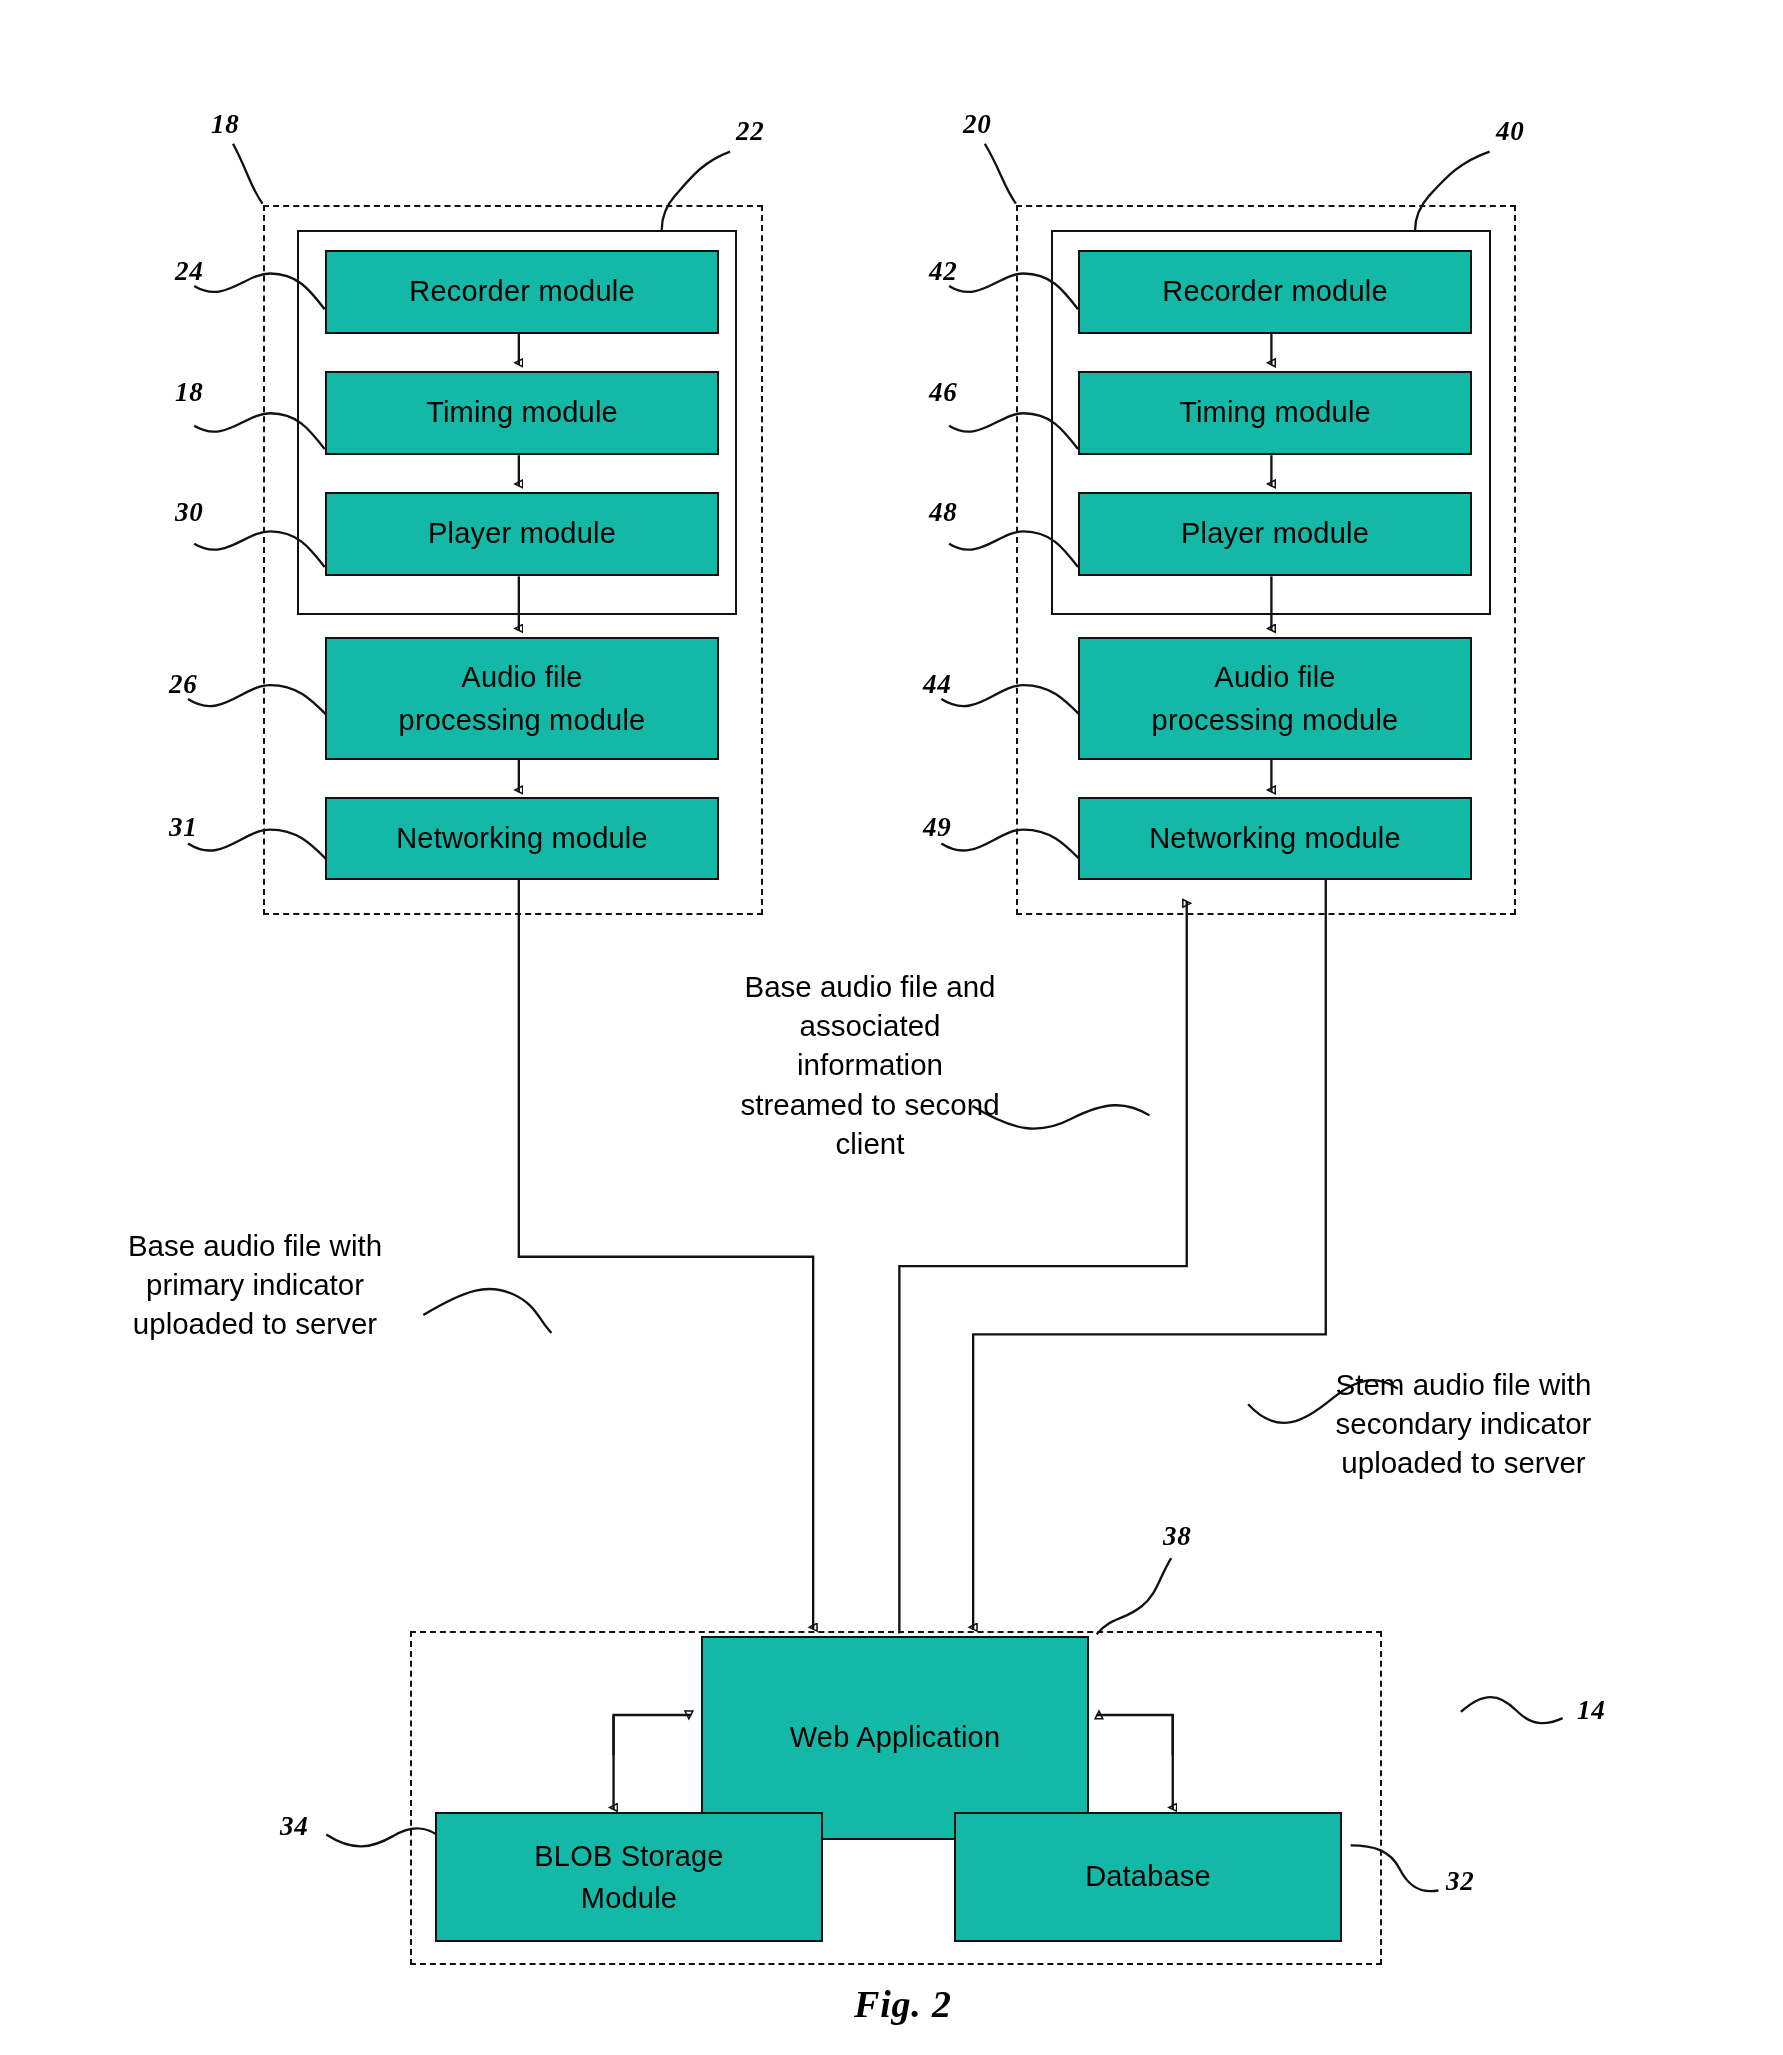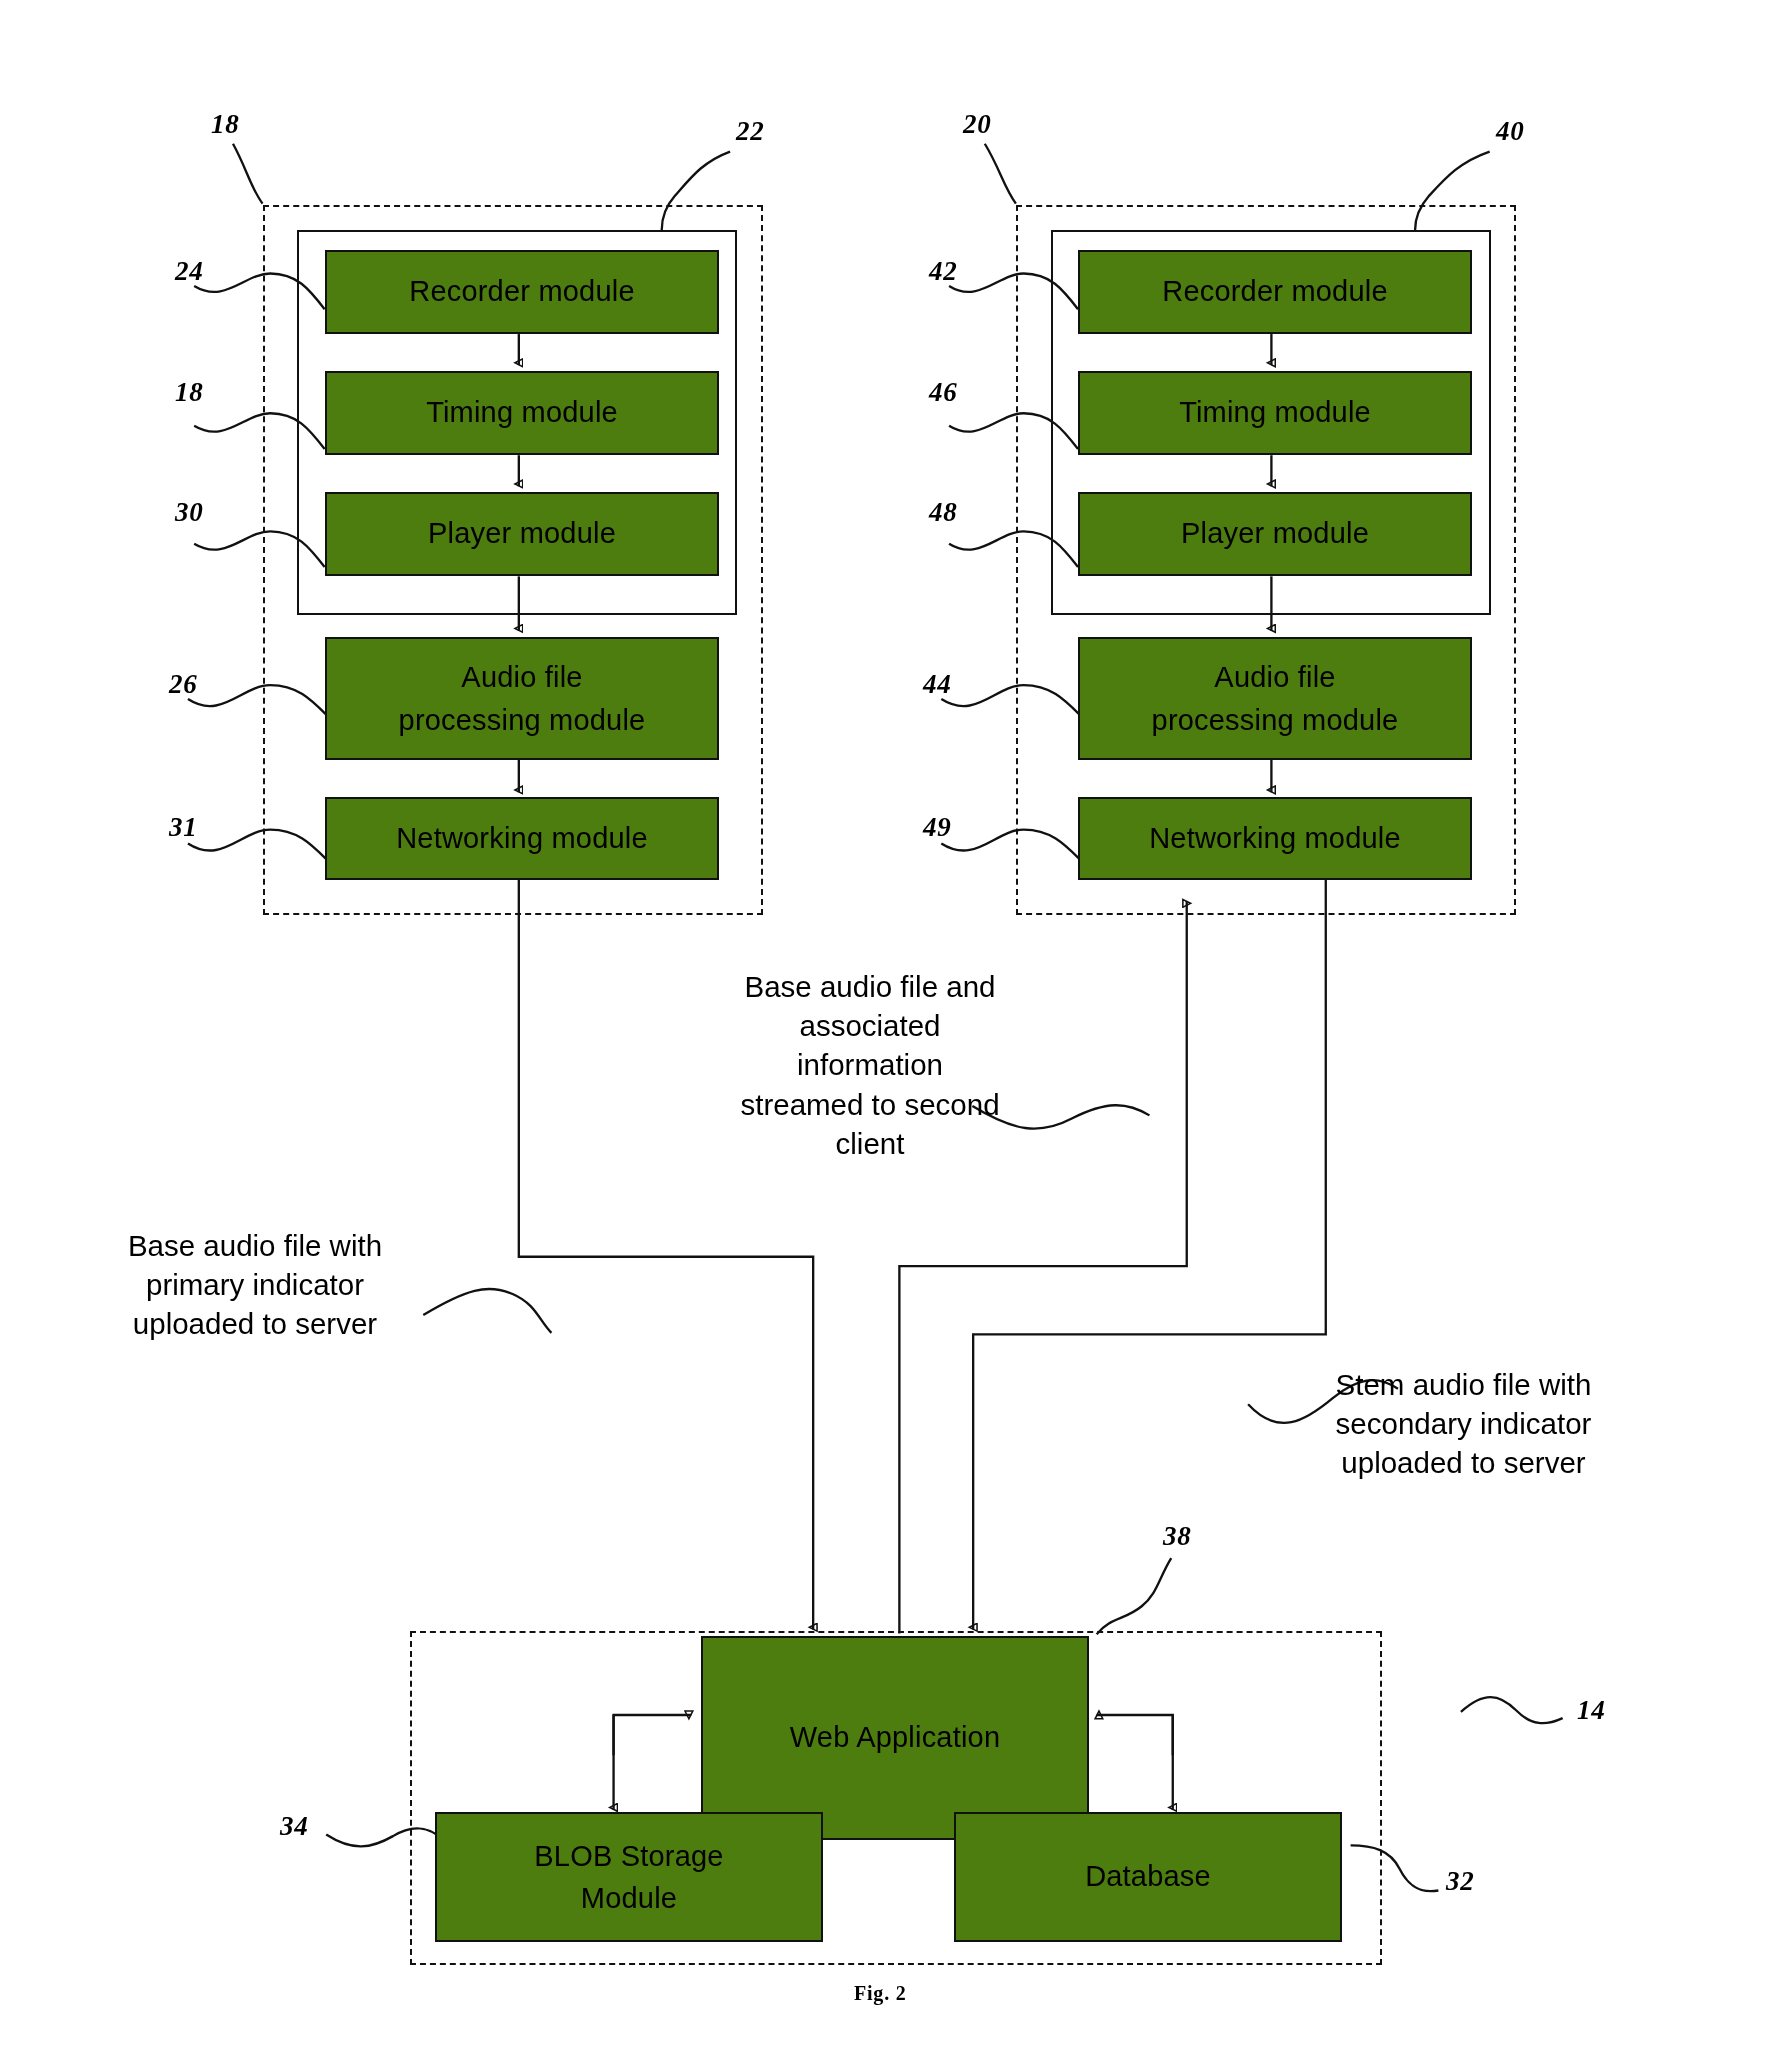--- a/index.html
+++ b/index.html
@@ -2,32 +2,32 @@
 <html style="font-size:12.4px"><head>
 <meta charset="utf-8">
 <style>
   html,body{margin:0;padding:0;background:#ffffff;}
   body{width:1784px;height:2056px;font-family:"Liberation Sans",sans-serif;color:#000;}
   #stage{position:relative;width:1784px;height:2056px;overflow:hidden;background:#fff;}
   svg#wires{position:absolute;left:0;top:0;width:1784px;height:2056px;overflow:visible;}
 
   .dash-container{position:absolute;border:2.3px dashed #111;box-sizing:border-box;background:transparent;}
   .solid-container{position:absolute;border:2.3px solid #111;box-sizing:border-box;background:transparent;}
-  .mod{position:absolute;border:2.3px solid #111;box-sizing:border-box;background:#4d7c0f;
+  .mod{position:absolute;border:2.3px solid #111;box-sizing:border-box;background:#14b8a6;
        display:flex;align-items:center;justify-content:center;text-align:center;
        font-size:29px;line-height:1.28;letter-spacing:0.2px;padding:3.1px 6.2px;}
   .mod.two-line{line-height:1.45;}
 
   .refnum{position:absolute;font-family:"Liberation Serif",serif;font-style:italic;
           font-weight:700;font-size:27px;letter-spacing:0.8px;}
 
   .annot{position:absolute;font-size:29.5px;line-height:1.33;text-align:center;}
 
-  .figcap{position:absolute;font-family:"Liberation Serif",serif;
-          font-weight:700;font-size:20px;letter-spacing:0.8px;}
+  .figcap{position:absolute;font-family:"Liberation Serif",serif;font-style:italic;
+          font-weight:700;font-size:38px;letter-spacing:0.8px;}
 </style>
 </head>
 <body>
 
 <div id="stage">
 
   <svg id="wires" viewBox="0 0 2297 2647">
     <defs>
       <marker id="ah" markerWidth="16" markerHeight="16" refX="9" refY="6" orient="auto" markerUnits="userSpaceOnUse">
         <path d="M1,1 L11,1 L6,11 Z" fill="none" stroke="#111" stroke-width="2"></path>

